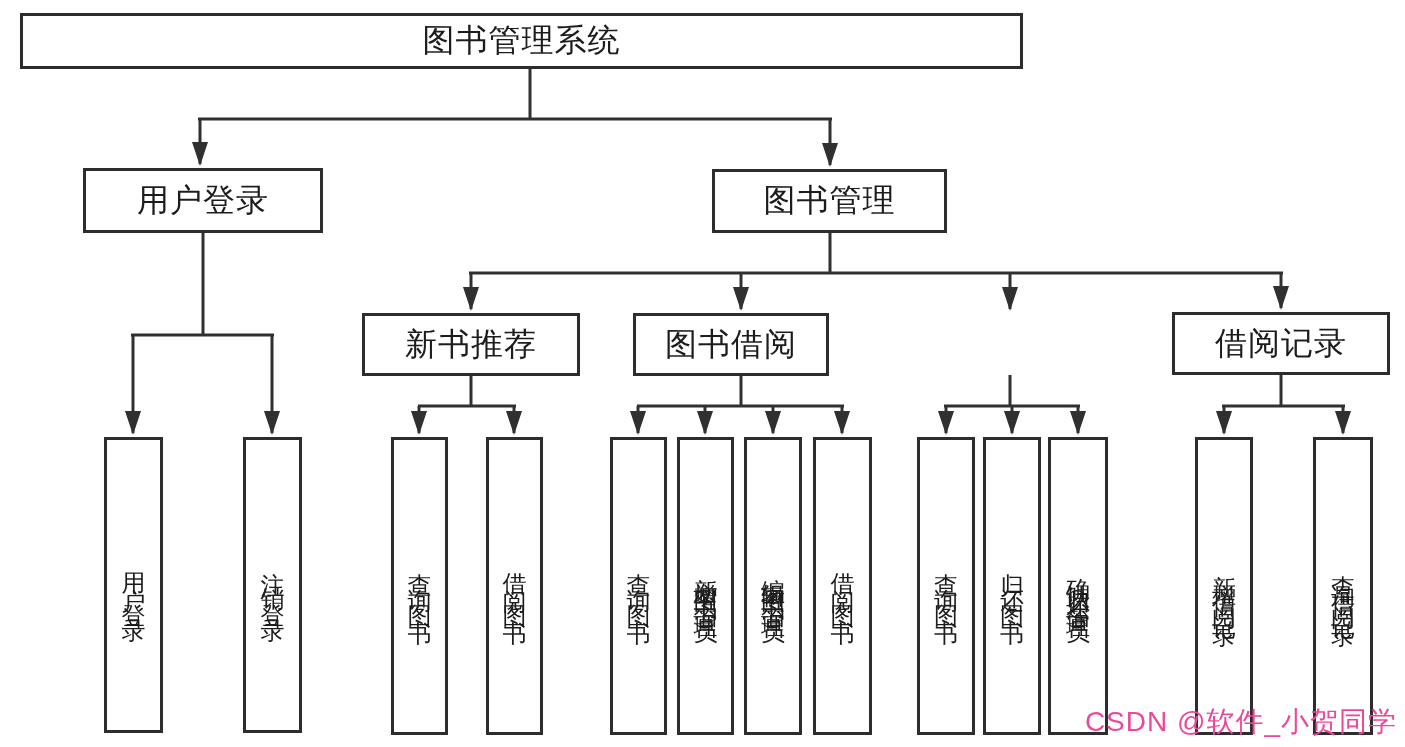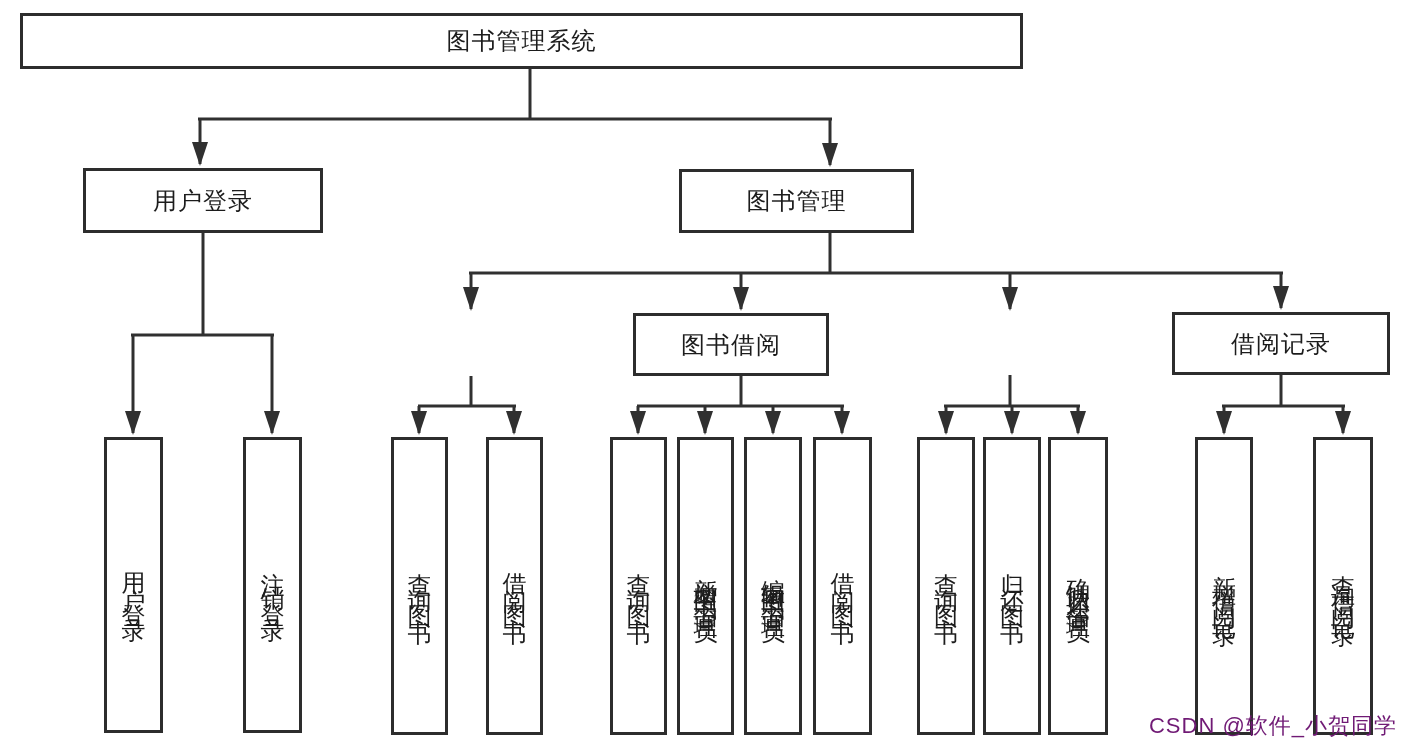--- a/index.html
+++ b/index.html
@@ -31,40 +31,40 @@
     box-sizing: border-box;
     border: 3px solid #2d2d2d;
     background: #ffffff;
     display: flex;
     align-items: center;
     justify-content: center;
     color: #1c1c1c;
     z-index: 2;
   }
   .box.h {
-    font-size: 24px;
+    font-size: 32px;
     letter-spacing: 1px;
     white-space: nowrap;
   }
   .box.v span {
     writing-mode: vertical-rl;
     text-orientation: mixed;
     font-size: 24px;
     line-height: 1;
     white-space: nowrap;
   }
   .v-short span { letter-spacing: 16px; }
   .v-mid   span { letter-spacing: 10px; }
   .v-long  span { letter-spacing: 6px;  }
   .watermark {
     position: absolute;
     right: 8px;
     bottom: 6px;
-    font-size: 22px;
-    color: #701a75;
+    font-size: 28px;
+    color: #ec4899;
     letter-spacing: 1px;
     z-index: 3;
     white-space: nowrap;
   }
 </style>
 </head>
 <body>
 
 <div class="canvas">
 
@@ -116,24 +116,27 @@
     <line x1="1343" y1="406" x2="1343" y2="433" marker-end="url(#arrow)"></line>
   </svg>
 
   <div class="box h" style="left:20px;top:13px;width:1003px;height:56px">
     <span>图书管理系统</span>
   </div>
 
   <div class="box h" style="left:83px;top:168px;width:240px;height:65px">
     <span>用户登录</span>
   </div>
-  <div class="box h" style="left:679px;top:169px;width:235px;height:64px">
+  <div class="box h" style="left:712px;top:169px;width:235px;height:64px">
     <span>图书管理</span>
   </div>
 
+  <div class="box h" style="left:362px;top:313px;width:218px;height:63px">
+    <span>新书推荐</span>
+  </div>
   <div class="box h" style="left:633px;top:313px;width:196px;height:63px">
     <span>图书借阅</span>
   </div>
   <div class="box h" style="left:1172px;top:312px;width:218px;height:63px">
     <span>借阅记录</span>
   </div>
 
   <div class="box v v-short" style="left:104px;top:437px;width:59px;height:296px">
     <span>用户登录</span>
   </div>

